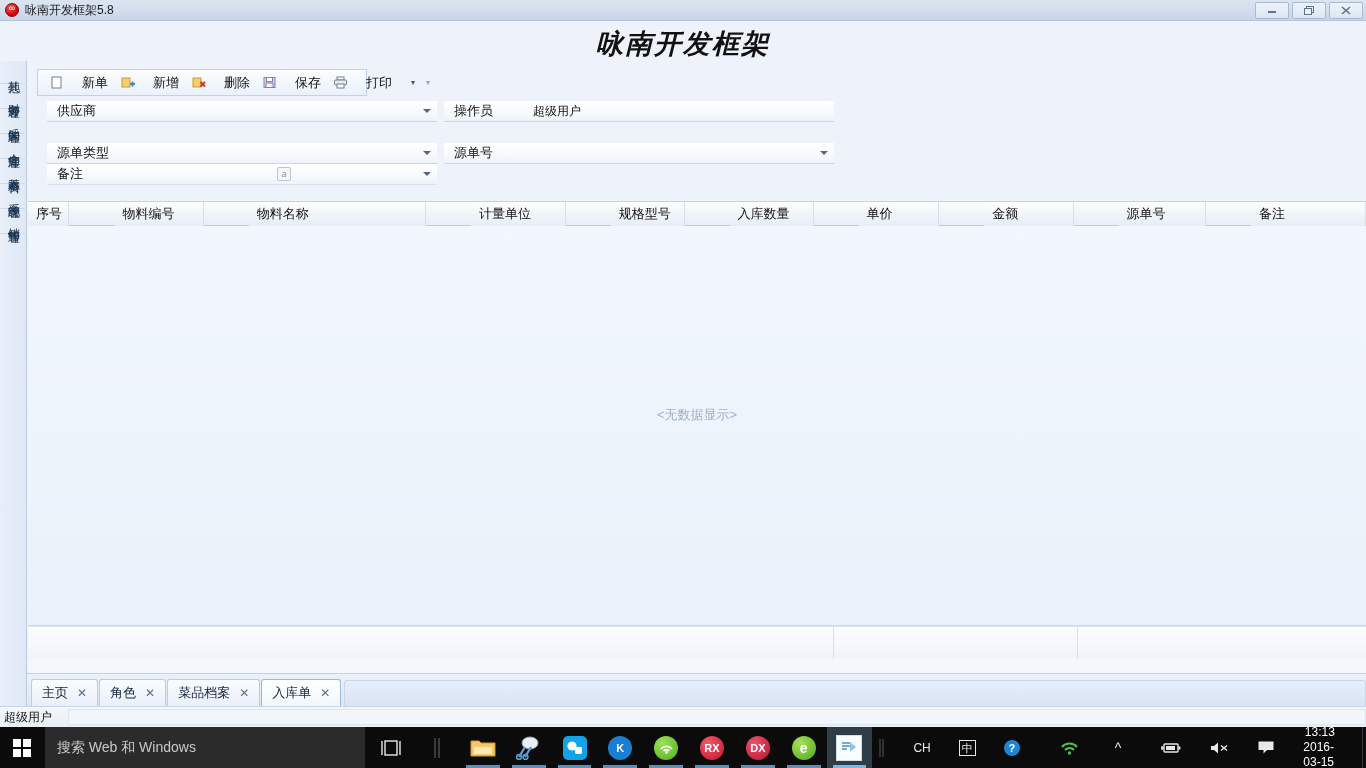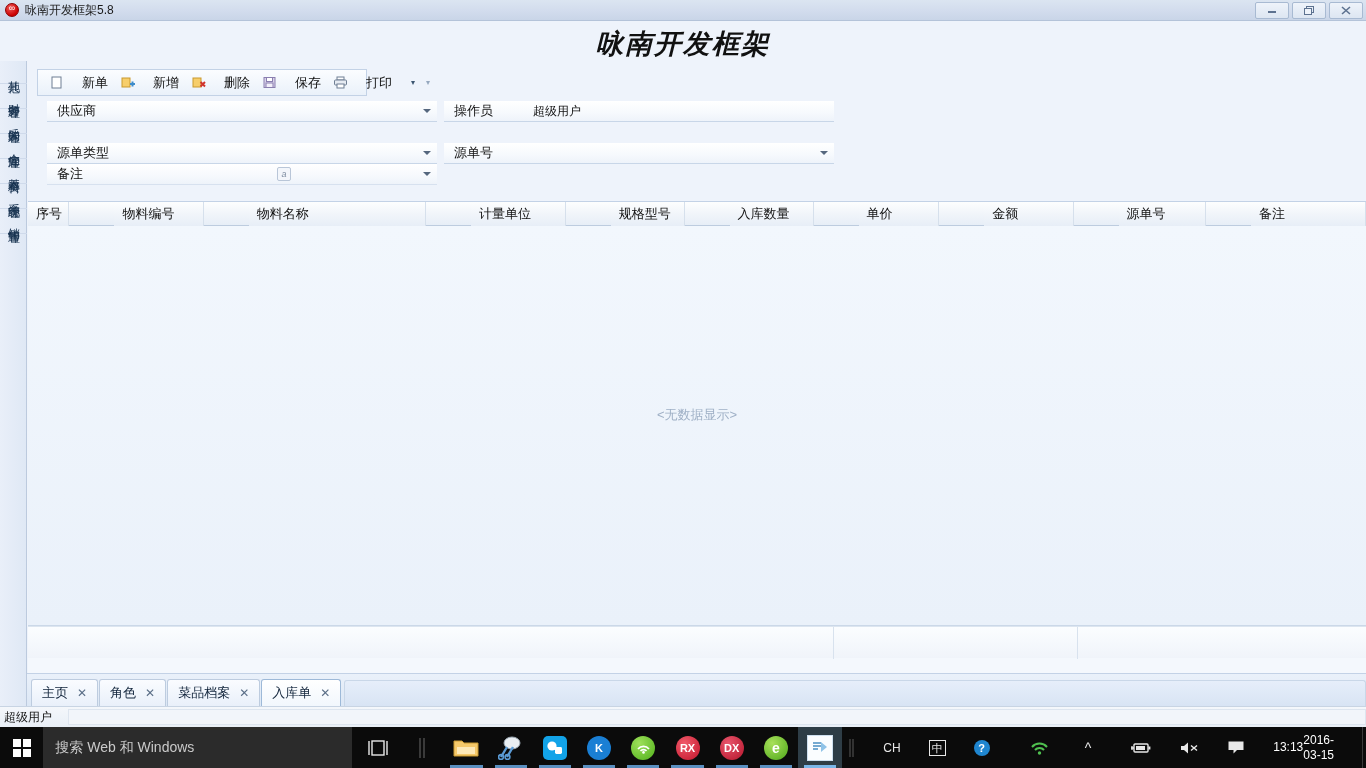--- a/index.html
+++ b/index.html
@@ -250,21 +250,21 @@
   }
   #tray {
     margin-left:auto; display:flex; align-items:center; height:41px; gap:16px;
     color:#e6e6e6;
   }
   .tray-i {
     height:41px; padding:0 6px; display:flex; align-items:center; justify-content:center;
     font-size:12px; color:#e8e8e8;
   }
   #clock {
-    height:41px; padding:0 10px 0 6px; display:flex; flex-direction:row;
+    height:41px; padding:0 10px 0 6px; display:flex; flex-direction:column;
     align-items:center; justify-content:center; color:#fff; font-size:12px; line-height:15px;
   }
   #showdesk { width:6px; height:41px; border-left:1px solid #3a3a3a; }
 </style>
 </head>
 <body>
 
 <div id="titlebar">
   <div class="app-ico"></div>
   <div class="tb-title">咏南开发框架5.8</div>

